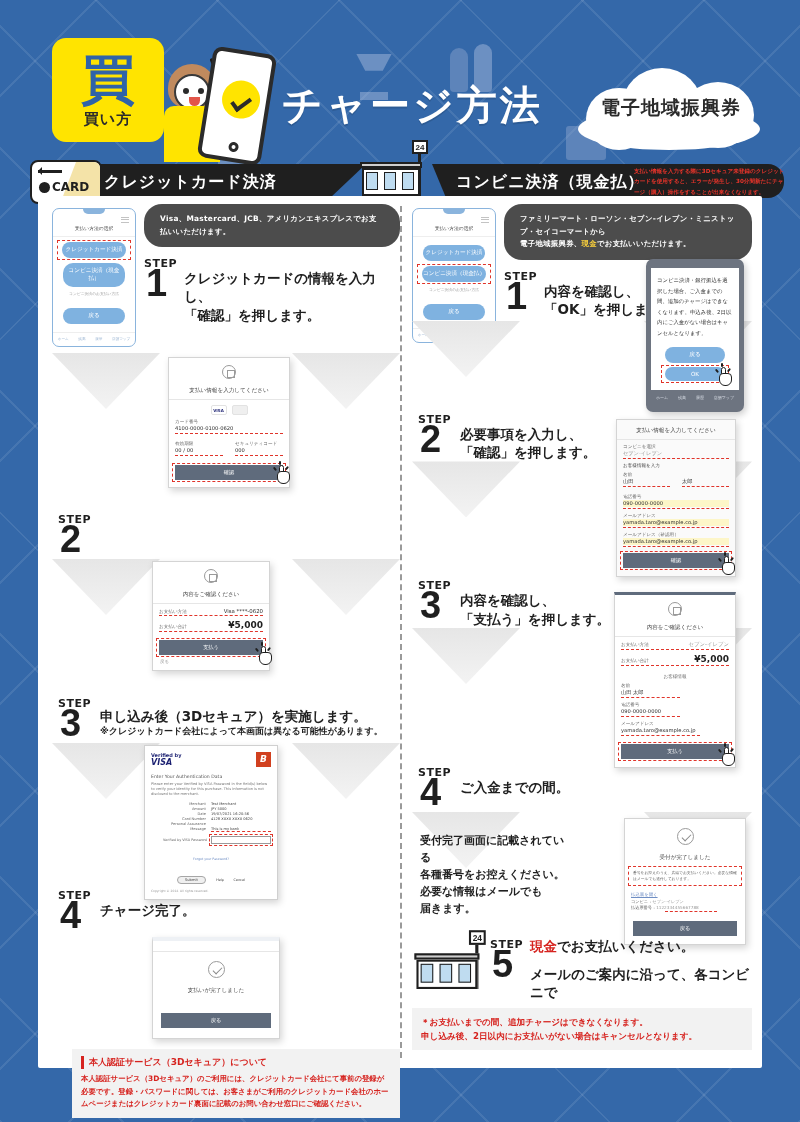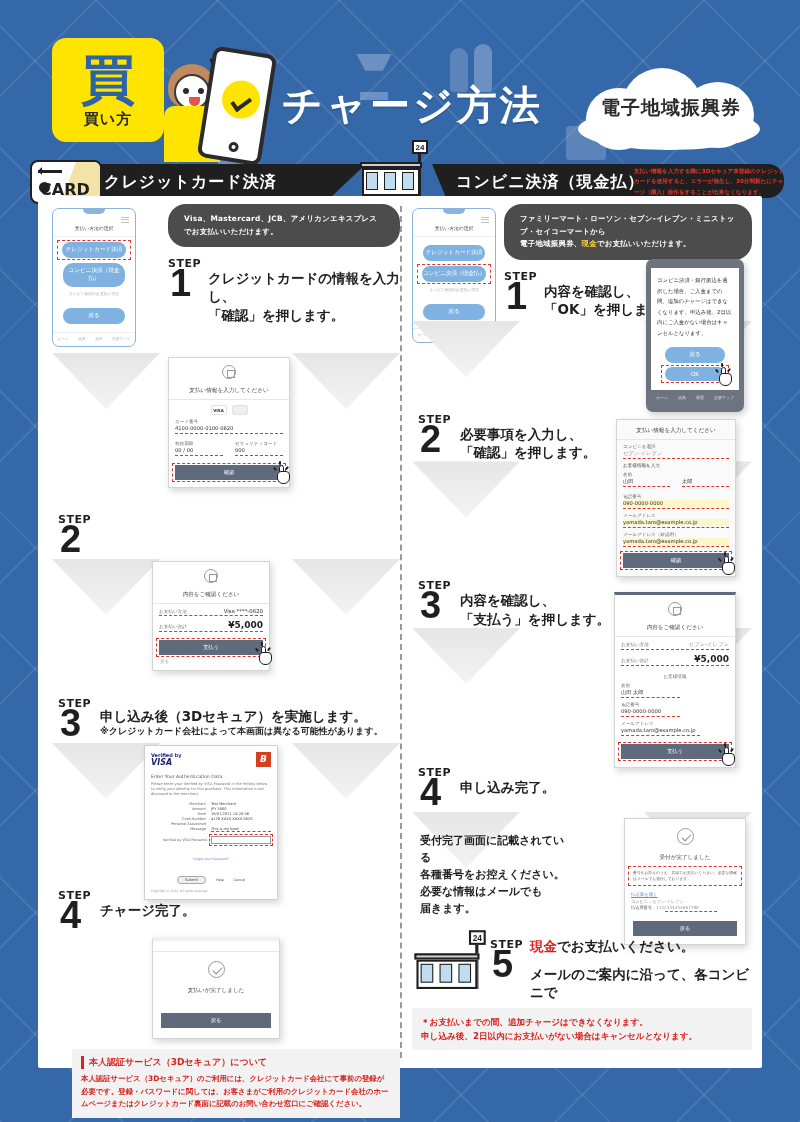--- a/index.html
+++ b/index.html
@@ -136,21 +136,21 @@
 
   .card-icon {
     position:absolute; left:30px; top:-4px; width:72px; height:44px;
     background:#fff; border:2px solid #1f1f1f; border-radius:8px; overflow:hidden;
   }
   .card-icon .corner{
     position:absolute; right:0; top:0; width:40px; height:42px;
     background:#f4e3a8; clip-path:polygon(40% 0,100% 0,100% 100%,0 100%);
   }
   .card-icon .dot{position:absolute;left:7px;top:20px;width:11px;height:11px;background:#1f1f1f;border-radius:6px;}
-  .card-icon .txt{position:absolute;left:8px;top:18px;font-size:16px;font-weight:bold;color:#1f1f1f;font-family:"DejaVu Sans",sans-serif;}
+  .card-icon .txt{position:absolute;left:20px;top:18px;font-size:12px;font-weight:bold;color:#1f1f1f;font-family:"DejaVu Sans",sans-serif;}
   .card-icon .stripe{position:absolute;left:6px;top:8px;width:24px;height:3px;background:#1f1f1f;}
   .card-icon .stripe:before{content:"";position:absolute;left:-4px;top:-3px;border:4px solid transparent;border-right-color:#1f1f1f;}
 
   .store-icon { position:absolute; left:360px; top:-12px; width:66px; height:48px; }
   .store-icon .roof{position:absolute;left:0;top:10px;width:62px;height:6px;background:#cfcfcf;border:2px solid #1f1f1f;}
   .store-icon .body{position:absolute;left:2px;top:16px;width:58px;height:28px;background:#fff;border:2px solid #1f1f1f;}
   .store-icon .w{position:absolute;top:20px;width:12px;height:18px;background:#bfdcf0;border:1px solid #1f1f1f;}
   .store-icon .w1{left:6px;} .store-icon .w2{left:24px;} .store-icon .w3{left:42px;}
   .store-icon .pole{position:absolute;left:58px;top:-2px;width:3px;height:46px;background:#1f1f1f;}
   .store-icon .sign{position:absolute;left:52px;top:-12px;width:16px;height:14px;background:#fff;border:2px solid #1f1f1f;
@@ -440,21 +440,21 @@
         <div class="small-link">コンビニ決済のお支払い方法</div>
         <div class="btn-blue" style="margin-top:12px;">戻る</div>
         <div class="tabbar">
           <span>ホーム</span>
           <span>残高</span>
           <span>履歴</span>
           <span>店舗マップ</span>
         </div>
       </div>
 
-      <div style="flex:1;margin-left:24px;">
+      <div style="flex:1;">
         <div class="notice-pill">Visa、Mastercard、JCB、アメリカンエキスプレスでお支払いいただけます。</div>
 
         <div class="step-head">
           <div class="step-word">STEP</div>
           <div class="step-num">1</div>
           <div class="step-text" style="white-space:pre-line;">クレジットカードの情報を入力し、
 「確認」を押します。</div>
         </div>
       </div>
     </div>
@@ -773,21 +773,21 @@
             <div class="fing"></div>
               <div class="palm"></div>
           </div>
         </div>
       </div>
     </div>
 
     <div class="step-head" style="margin-top:2px;">
       <div class="step-word" style="left:6px;">STEP</div>
       <div class="step-num" style="left:8px;">4</div>
-      <div class="step-text" style="margin-left:48px;">申し込み完了。</div>
+      <div class="step-text" style="margin-left:48px;">ご入金までの間。</div>
     </div>
 
     <div style="position:relative;height:116px;margin-top:4px;">
       <div class="chev" style="top:0;"></div>
       <div class="info-text" style="position:absolute;left:8px;top:20px;width:150px;white-space:pre-line;">受付完了画面に記載されている
 各種番号をお控えください。
 必要な情報はメールでも
 届きます。</div>
       <div class="shot" style="position:absolute;right:6px;top:6px;width:122px;">
         <div class="ok-ico"></div>

